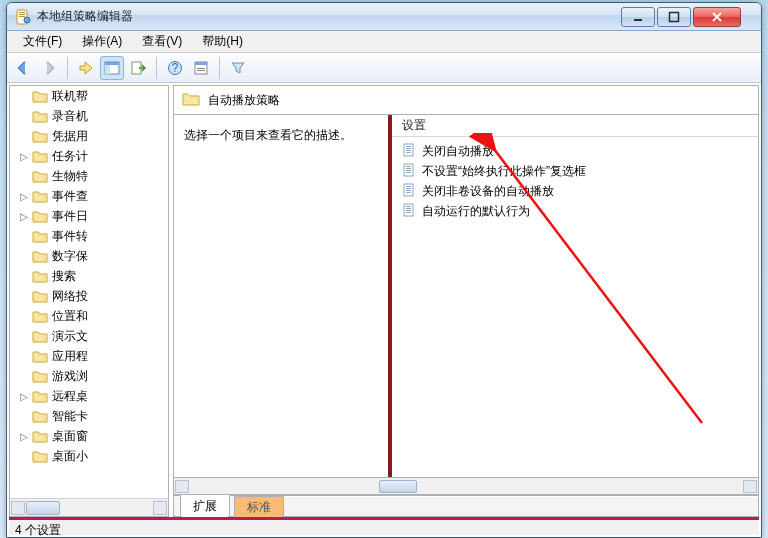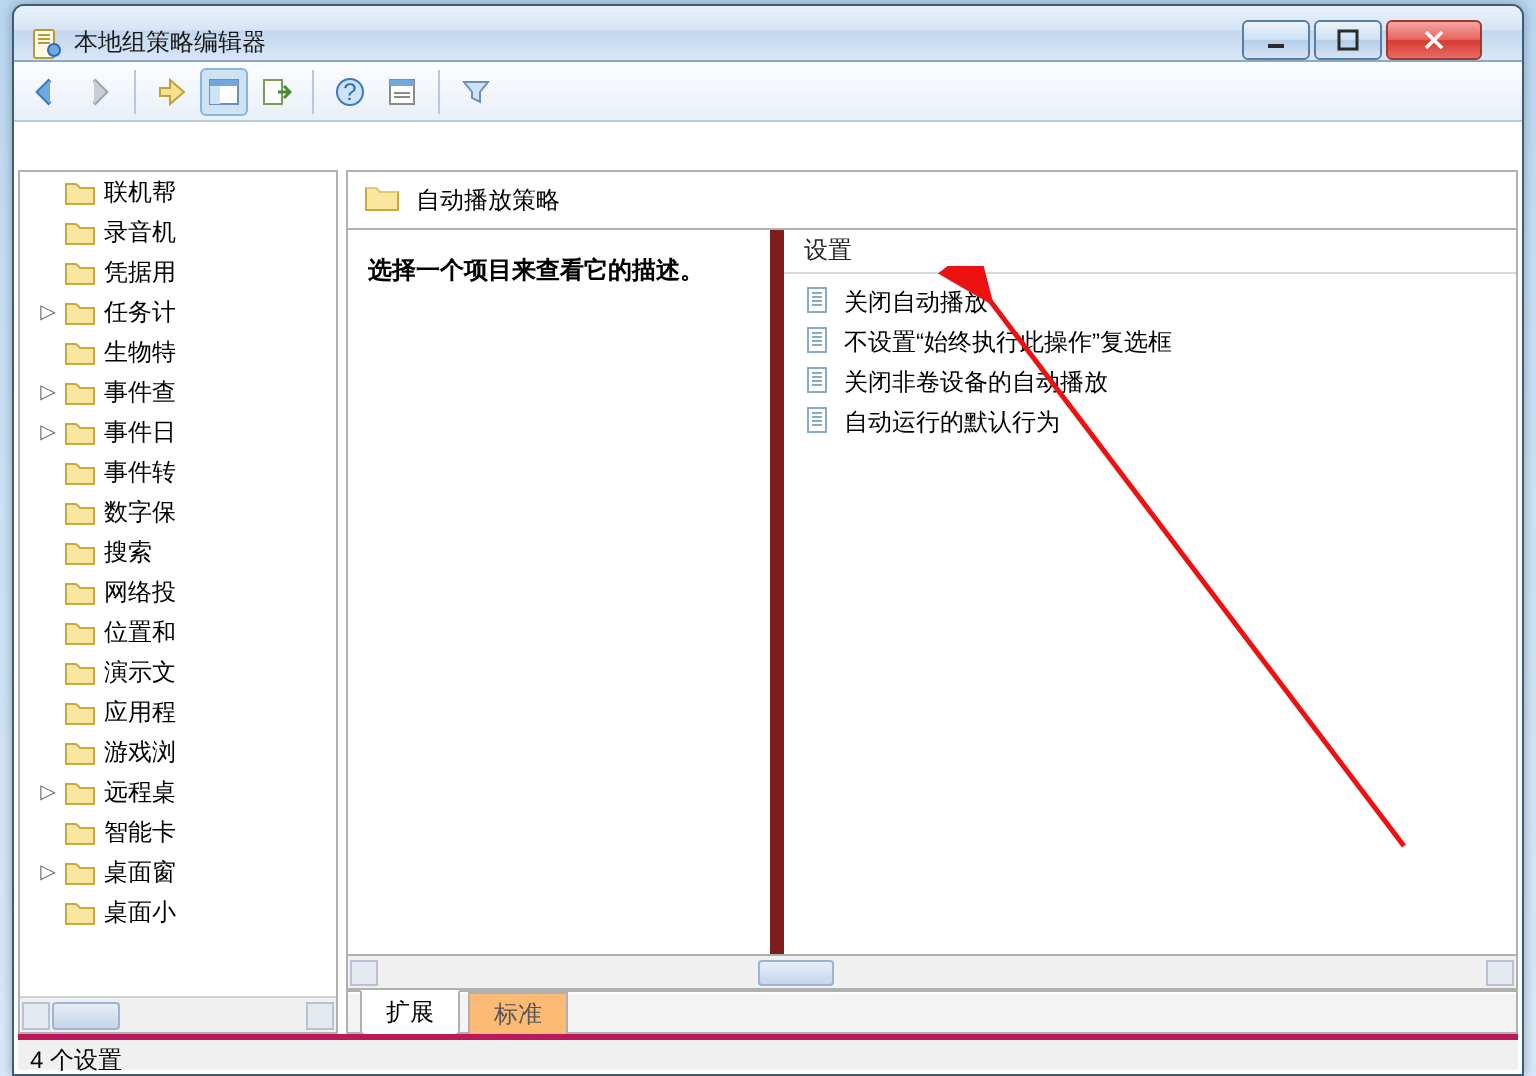--- a/index.html
+++ b/index.html
@@ -1,18 +1,18 @@
 <!DOCTYPE html>
 <html><head>
 <meta charset="utf-8">
 <style>
   * { box-sizing: border-box; margin: 0; padding: 0; font-family: "Microsoft YaHei", "SimSun", sans-serif; font-size: 12px; }
   body { background: linear-gradient(to bottom, #b8d8f0 0%, #c8e0f4 30%, #d8e8f8 100%); width: 768px; height: 538px; overflow: hidden; padding: 0; }
   .window { position: absolute; left: 6px; top: 2px; width: 756px; height: 536px; border: 1px solid #3b5c7a; border-radius: 6px 6px 0 0; overflow: hidden; box-shadow: 0 0 6px rgba(0,0,0,.3); background:#fff; }
-  .titlebar { height: 28px; background: linear-gradient(to bottom,#e9f1fb,#d6e4f5 45%,#c2d6ee 46%,#d9e7f7); display: flex; align-items: flex-end; padding: 0 20px 0 8px; border-bottom: 1px solid #8aa8c8; }
+  .titlebar { height: 28px; background: linear-gradient(to bottom,#e9f1fb,#d6e4f5 45%,#c2d6ee 46%,#d9e7f7); display: flex; align-items: center; padding: 0 20px 0 8px; border-bottom: 1px solid #8aa8c8; }
   .titlebar .ticon { width:16px; height:16px; margin-right:6px; display:flex; align-items:center; justify-content:center;}
   .titlebar .ticon svg{width:16px;height:16px;}
   .titlebar .title { flex:1; color:#1a1a1a; }
   .winbtns { display:flex; gap:0; }
   .winbtn { width:34px; height:20px; border:1px solid #5b7da5; border-radius:3px; margin-left:2px; display:flex; align-items:center; justify-content:center; cursor:default; }
   .winbtn.min,.winbtn.max{ background:linear-gradient(to bottom,#eaf2fb,#cfe1f4 48%,#b5cde8 52%,#d6e5f5);}
   .winbtn.close{ width:48px; background:linear-gradient(to bottom,#f6a5a2,#e9655f 48%,#d83b33 52%,#e76b64); border-color:#9c3a34;}
   .winbtn svg{width:12px;height:12px;}
   .menubar { height:22px; background:#f0f0f0; display:flex; align-items:center; padding:0 6px; border-bottom:1px solid #d0d0d0;}
   .menubar span{ padding:2px 10px; cursor:default;}
@@ -31,21 +31,21 @@
   .titem .fold svg{width:16px;height:14px;}
   .hsb{ height:18px; border-top:1px solid #d0d0d0; background:#f0f0f0; position:relative;}
   .hsb .thumb{ position:absolute; left:16px; top:2px; height:14px; width:34px; background:linear-gradient(to bottom,#e8eef7,#c5d5ea); border:1px solid #9bb4d2; border-radius:2px;}
   .hsb .arL,.hsb .arR{position:absolute;top:2px;width:14px;height:14px;background:#e4e9f0;border:1px solid #b6c2d2;}
   .hsb .arL{left:1px;} .hsb .arR{right:1px;}
   
   .rightcol{ flex:1; display:flex; flex-direction:column;}
   .rhead{ height:30px; border:1px solid #b0b0b0; background:#fff; display:flex; align-items:center; padding:0 8px; gap:8px;}
   .rhead .fold svg{width:18px;height:15px;}
   .rbody{ flex:1; border:1px solid #b0b0b0; border-top:none; border-bottom:none; display:flex; background:#fff; overflow:hidden; position:relative;}
-  .descpane{ width:218px; padding:12px 10px; border-right:7px solid #7f1d1d;font-weight:bold;}
+  .descpane{ width:218px; padding:12px 10px; border-right:4px solid #7f1d1d;}
   .listpane{ flex:1; display:flex; flex-direction:column;}
   .listhdr{ height:22px; border-bottom:1px solid #d8d8d8; display:flex; align-items:center; padding:0 10px; color:#222;}
   .listrows{ flex:1; padding:4px 0;}
   .lrow{ height:20px; display:flex; align-items:center; padding:0 10px; gap:6px;}
   .lrow .licon svg{width:14px;height:14px;}
   .btabs{ height:22px; border:1px solid #b0b0b0; background:#f4f4f4; display:flex; align-items:flex-start; padding-left:6px; position:relative;}
   .btabs:before{content:"";position:absolute;left:0;right:0;top:0;height:1px;background:#fff;}
   .tab{ padding:2px 12px; border:1px solid #b0b0b0; border-top:1px solid #fff; background:#fff; margin-right:4px; position:relative; top:-1px; border-radius:0 0 3px 3px;}
   .tab.inactive{ background:#fdba74; color:#555; border-top-color:#b0b0b0; top:0;}
   .hsb2{ height:18px; border:1px solid #b0b0b0; background:#f0f0f0; position:relative;}
@@ -84,20 +84,26 @@
           </svg>
         </div>
       <div class="winbtn close">
           <svg viewBox="0 0 12 12">
             <path d="M2 2 L10 10 M10 2 L2 10" stroke="#fff" stroke-width="1.8"></path>
           </svg>
         </div>
     </div>
   </div>
 
+  <div class="menubar">
+    <span>文件(F)</span>
+    <span>操作(A)</span>
+    <span>查看(V)</span>
+    <span>帮助(H)</span>
+  </div>
 
   <div class="toolbar">
     <div class="tbtn">
         <svg viewBox="0 0 16 16">
           <path d="M10 2 L4 8 L10 14" fill="none" stroke="#3b78c4" stroke-width="2"></path>
           <path d="M10 2 L4 8 L10 14 Z" fill="#6fa8e0"></path>
         </svg>
       </div>
     <div class="tbtn">
         <svg viewBox="0 0 16 16">

